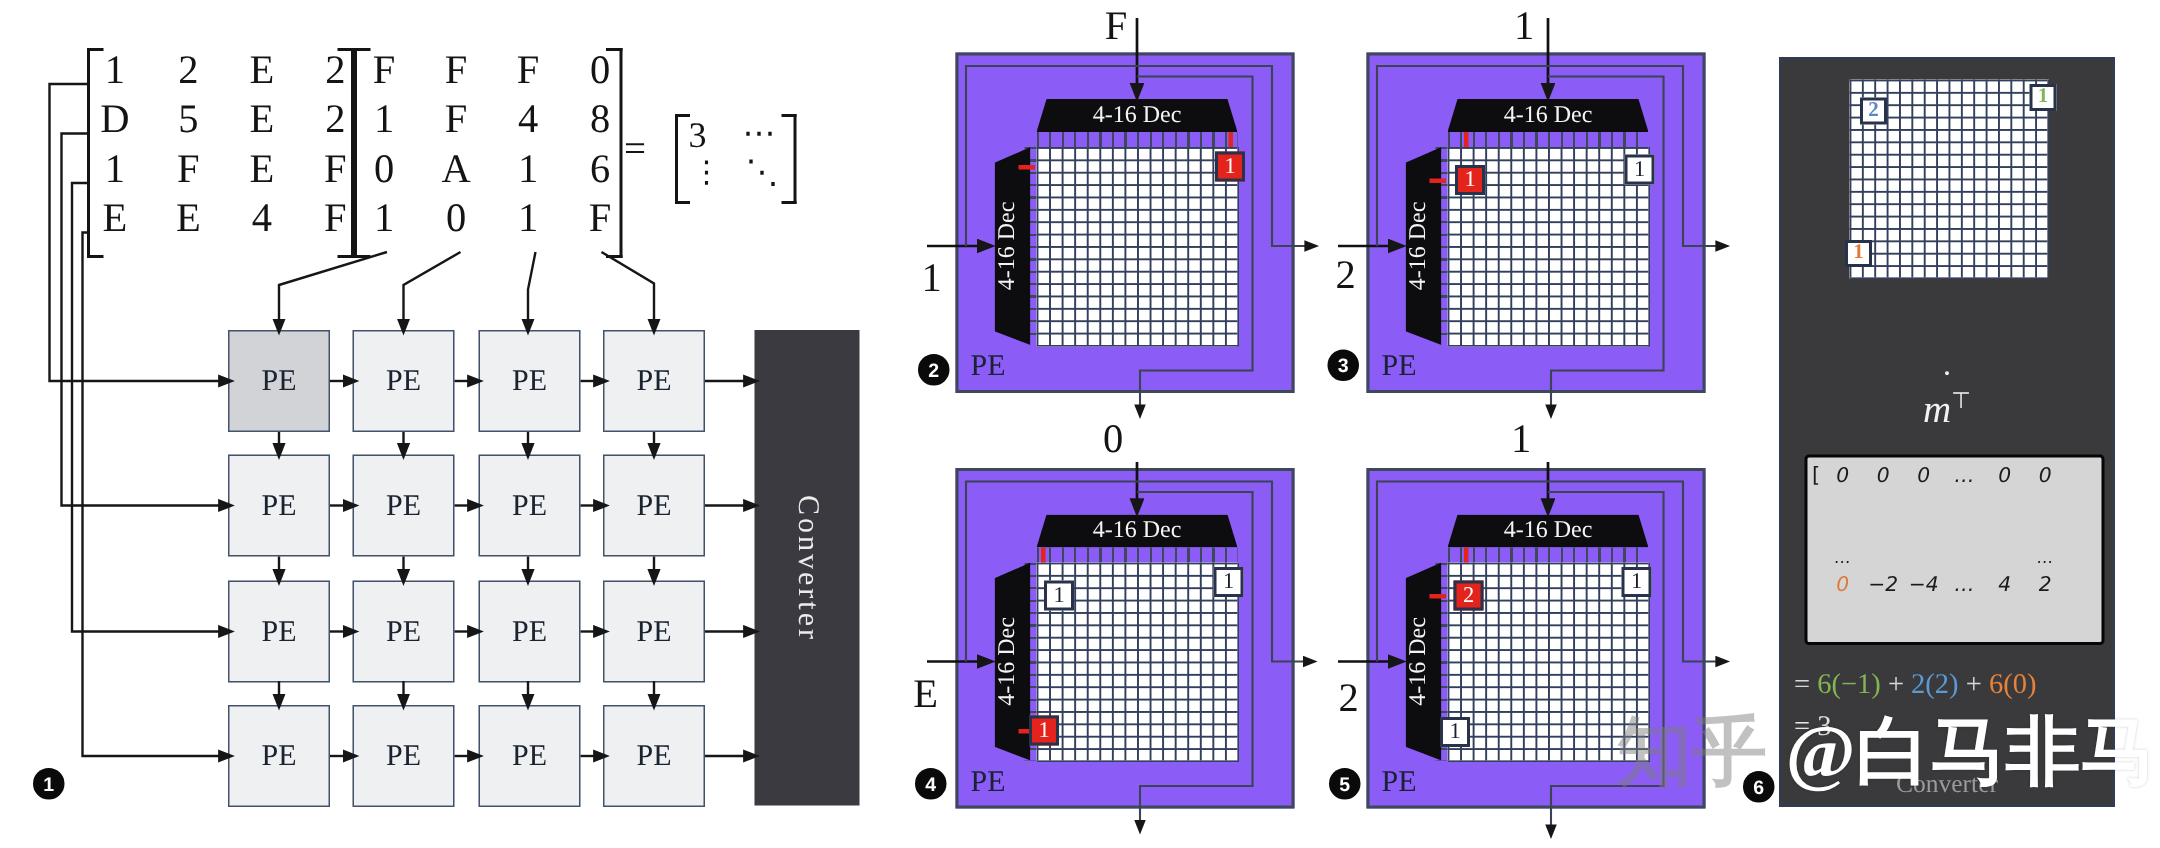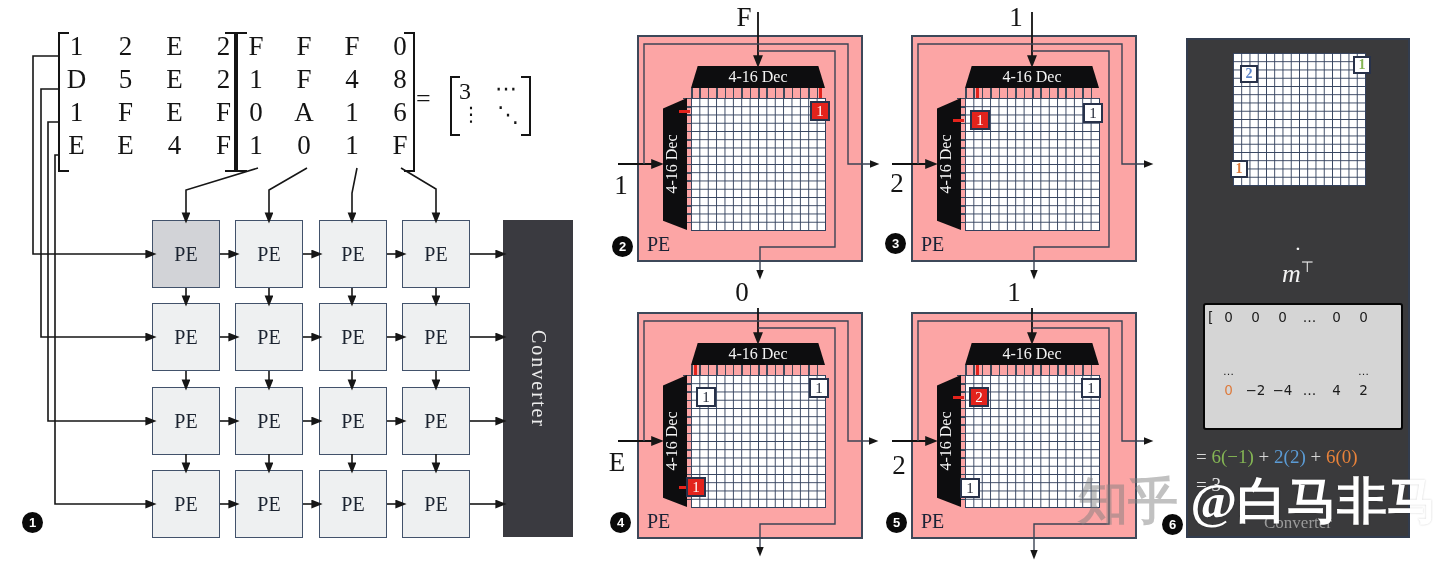--- a/index.html
+++ b/index.html
@@ -17,21 +17,21 @@
   .pe{position:absolute;width:68px;height:68px;background:#eef0f1;
       border:1.5px solid #42526b;box-sizing:border-box;
       display:flex;align-items:center;justify-content:center;
       font-size:20px;color:#1b2330;}
   .pe.first{background:#d2d3d7;}
   .conv{position:absolute;left:503px;top:220px;width:70px;height:317px;background:#3a3a40;
         display:flex;align-items:center;justify-content:center;}
   .conv span{writing-mode:vertical-rl;text-orientation:mixed;color:#ececec;
              font-size:20px;letter-spacing:2px;}
   
-  .panel{position:absolute;width:222px;height:223px;background:#fca5a5;
+  .panel{position:absolute;width:222px;height:223px;background:#8b5cf6;
          border:2px solid #3d4859;z-index:1;}
   .dec-top{position:absolute;left:52px;top:29px;width:134px;height:22px;background:#0d0d0f;
            clip-path:polygon(0 100%,5% 0,95% 0,100% 100%);
            display:flex;align-items:center;justify-content:center;}
   .dec-top span{color:#f4f4f4;font-size:16px;}
   .dec-left{position:absolute;left:24px;top:61px;width:24px;height:132px;background:#0d0d0f;
             clip-path:polygon(0 8%,100% 0,100% 100%,0 93%);}
   .dec-left span{position:absolute;left:-54px;top:54px;width:132px;height:24px;
                  transform:rotate(-90deg);text-align:center;color:#f4f4f4;font-size:16px;}
   .tickx{position:absolute;left:52px;top:51px;width:134px;height:10px;
@@ -62,21 +62,21 @@
       background-image:linear-gradient(to right,#32405c 1px,transparent 1px),
                        linear-gradient(to bottom,#32405c 1px,transparent 1px);
       background-size:8.25px 8.25px;
       border-right:1px solid #32405c;border-bottom:1px solid #32405c;}
   .cc6{width:18px;height:18px;font-size:14px;font-weight:bold;background:#fff;}
   .t-blue{color:#5b84c9;} .t-green{color:#84b554;} .t-orange{color:#dd7a3c;}
   .sumline{position:absolute;left:0;width:100%;text-align:center;color:#f2f2f2;}
   .sumline i{font-style:italic;}
   .mbox{position:absolute;left:15px;top:263px;width:196px;height:123px;background:#d5d5d5;
         border:2px solid #060606;border-radius:3px;font-family:"DejaVu Sans",sans-serif;}
-  .mrow{position:absolute;left:10px;width:182px;height:18px;font-size:13.5px;color:#1b1b1b;}
+  .mrow{position:absolute;left:10px;width:182px;height:18px;font-size:13.5px;color:#1b1b1b;font-style:italic;}
   .mrow span{display:inline-block;width:27px;text-align:center;}
   .mopen{position:absolute;left:3px;top:4px;font-size:14px;color:#1b1b1b;
          font-family:"DejaVu Sans",sans-serif;}
   .tsup{font-size:9px;vertical-align:super;}
   .eqline{position:absolute;left:8px;top:406px;font-size:19px;white-space:nowrap;}
   .eqline .gr{color:#d6d6d6;}
   .eqline .g{color:#84b554;} .eqline .b{color:#5b9bd5;} .eqline .o{color:#e8823a;}
   .eqline2{position:absolute;left:8px;top:434px;font-size:19px;color:#e3e3e3;}
   .convlab{position:absolute;left:0;top:473px;width:100%;text-align:center;
            color:#9b9b9b;font-size:17px;}

